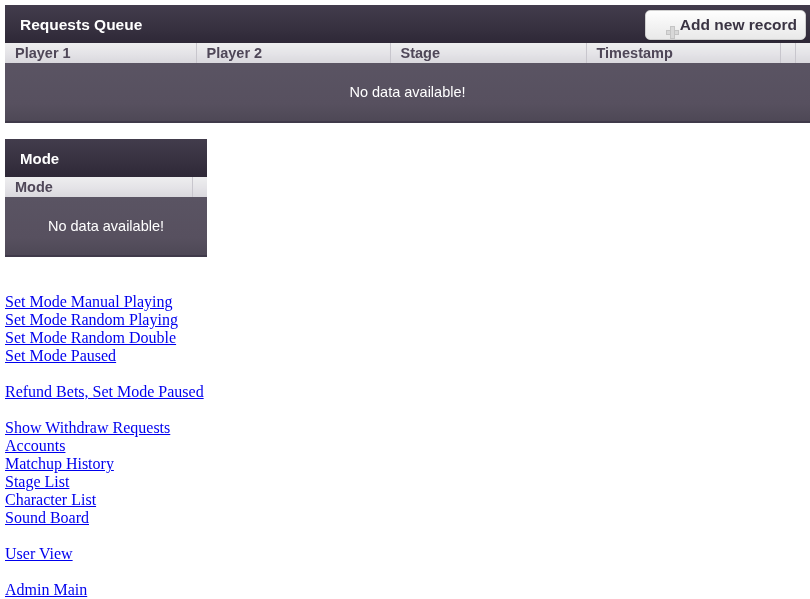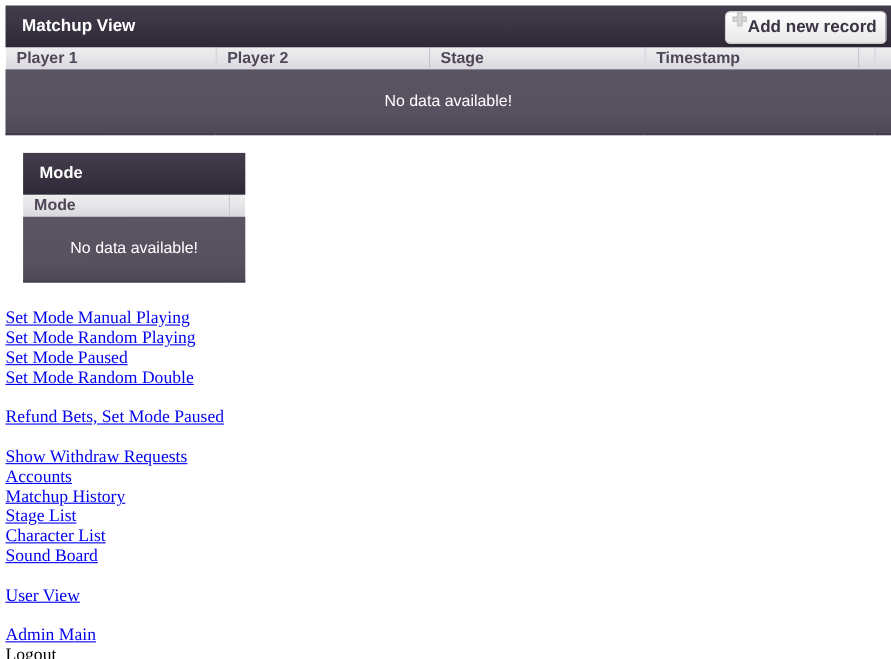--- a/index.html
+++ b/index.html
@@ -50,33 +50,33 @@
     display: inline-block;
     vertical-align: middle;
   }
 
   .add-record-btn {
     position: absolute;
     top: 5px;
     right: 4px;
     height: 28px;
     line-height: 28px;
-    padding: 0 8px 0 6px;
+    padding: 0 8px 0 20px;
     background: linear-gradient(to bottom, #fefefe 0%, #f3f3f3 50%, #e9e9e9 100%);
     border: 1px solid #cfcfcf;
     border-radius: 5px;
     color: #3a3443;
     font-family: "Liberation Sans", sans-serif;
     font-weight: bold;
     font-size: 15.5px;
     white-space: nowrap;
     cursor: pointer;
     box-shadow: 0 1px 1px rgba(0,0,0,0.10);
     display: flex;
-    align-items: flex-start;
+    align-items: flex-end;
     gap: 1px;
   }
   .plus-icon {
     display: inline-block;
     width: 13px;
     height: 13px;
     position: relative;
     flex: 0 0 auto;
   }
   .plus-icon::before,
@@ -118,50 +118,50 @@
     text-align: center;
     height: 26px;
     padding: 16px;
     border-bottom: 2px solid #403a4a;
   }
 
   
   #matchup-grid { width: 805px; margin-left: 5px; }
 
   
-  #mode-grid { width: 202px; margin-left: 21px; margin-top: 16px; }
+  #mode-grid { width: 202px; margin-left: 5px; margin-top: 16px; }
   #mode-grid .grid-title-bar { font-size: 15px; }
 
   
   .link-block {
     margin-left: 5px;
     font-family: "Liberation Serif", serif;
     font-size: 16px;
     line-height: 18px;
   }
   .link-block a {
     color: #0000ee;
     text-decoration: underline;
     display: inline-block;
   }
   .link-block a.visited { color: #000000; }
   .link-row { height: 18px; white-space: nowrap; }
   .spacer-row { height: 18px; }
 
-  #links-modes { margin-top: 24px; }
+  #links-modes { margin-top: 36px; }
 </style>
 </head>
 <body>
 
 <div class="page">
 
   <div id="matchup-grid">
 
     <div class="grid-title-bar">
-      <span class="grid-title-text">Matchup View</span>
+      <span class="grid-title-text">Requests Queue</span>
 
       <div class="add-record-btn">
         <span class="plus-icon"></span>
         <span>Add new record</span>
       </div>
     </div>
 
     <table class="grid">
       <colgroup>
         <col style="width:191px">
@@ -215,25 +215,25 @@
   </div>
 
   <div class="link-block" id="links-modes">
     <div class="link-row">
       <a href="#">Set Mode Manual Playing</a>
     </div>
     <div class="link-row">
       <a href="#">Set Mode Random Playing</a>
     </div>
     <div class="link-row">
+      <a href="#">Set Mode Random Double</a>
+    </div>
+    <div class="link-row">
       <a href="#">Set Mode Paused</a>
     </div>
-    <div class="link-row">
-      <a href="#">Set Mode Random Double</a>
-    </div>
   </div>
 
   <div class="spacer-row"></div>
 
   <div class="link-block">
     <div class="link-row">
       <a href="#">Refund Bets, Set Mode Paused</a>
     </div>
   </div>
 

